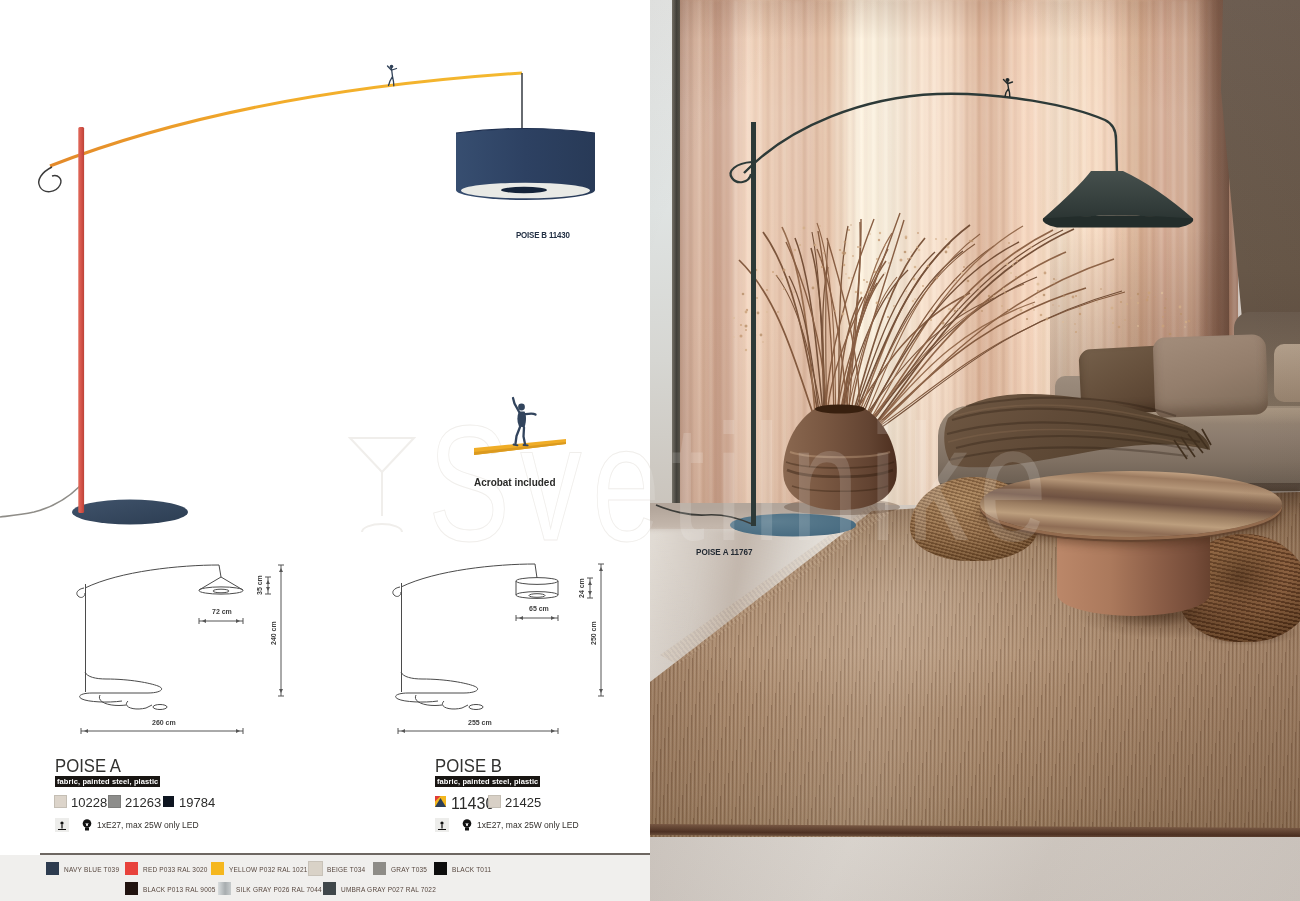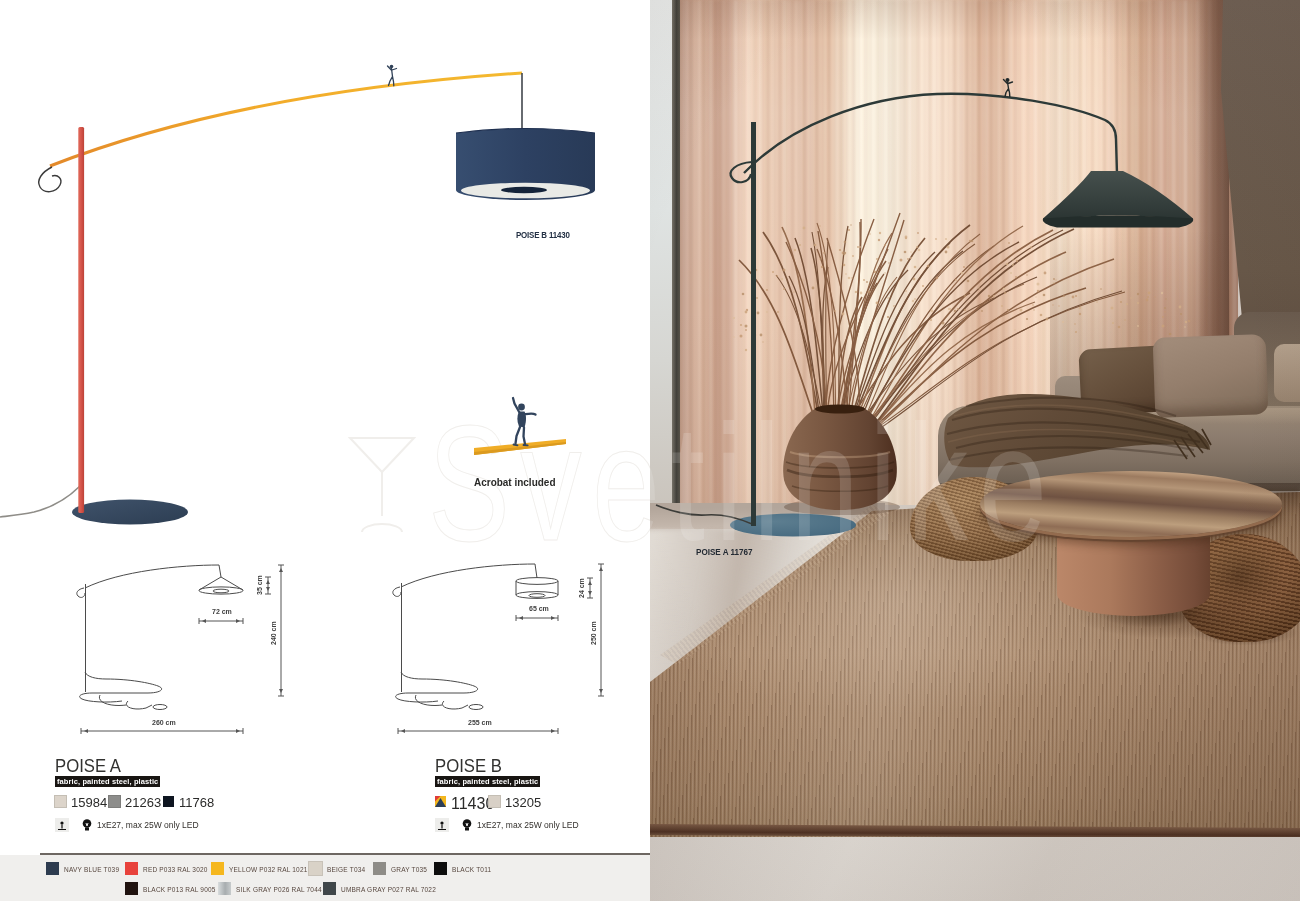--- a/index.html
+++ b/index.html
@@ -143,25 +143,25 @@
     <text x="584" y="43" transform="rotate(-90 584,43)">24 cm</text>
     <text x="276" y="90" transform="rotate(-90 276,90)">240 cm</text>
     <text x="596" y="90" transform="rotate(-90 596,90)">250 cm</text>
   </g>
 </svg>
 
 <div class="abs" style="left:55px;top:755px;font-size:19px;color:#323230;transform:scaleX(.88);transform-origin:left top;">POISE A</div>
 <div class="abs" style="left:55px;top:775.5px;width:103px;height:11px;background:#181512;color:#fff;font-size:7.5px;font-weight:bold;line-height:11px;padding-left:2px;letter-spacing:0.1px;">fabric, painted steel, plastic</div>
 <div class="abs" style="left:55px;top:795px;width:320px;height:13px;">
   <span class="abs" style="left:0;top:1px;width:11px;height:11px;background:#dcd4ca;outline:1px solid #c4beb4;"></span>
-  <span class="abs" style="left:16px;top:0;font-size:13px;color:#2b2b2a;">15984</span>
+  <span class="abs" style="left:16px;top:0;font-size:13px;color:#2b2b2a;">10228</span>
   <span class="abs" style="left:54px;top:1px;width:11px;height:11px;background:#8d8d8b;outline:1px solid #7d7d7b;"></span>
   <span class="abs" style="left:70px;top:0;font-size:13px;color:#2b2b2a;">21263</span>
   <span class="abs" style="left:108px;top:1px;width:11px;height:11px;background:#0e1520;"></span>
-  <span class="abs" style="left:124px;top:0;font-size:13px;color:#2b2b2a;">11768</span>
+  <span class="abs" style="left:124px;top:0;font-size:13px;color:#2b2b2a;">19784</span>
 </div>
 <div class="abs" style="left:55px;top:818px;width:340px;height:15px;">
   <svg class="abs" style="left:0;top:0" width="14" height="14" viewBox="0 0 14 14">
         <rect width="14" height="14" fill="#ededeb"></rect>
         <circle cx="7" cy="5" r="1.6" fill="#111"></circle>
         <path d="M7,6.5 L7,10.5 M3,11.5 L11,11.5" stroke="#111" stroke-width="1.2"></path>
       </svg>
   <svg class="abs" style="left:27px;top:1px" width="10" height="13" viewBox="0 0 10 13">
         <circle cx="5" cy="4.5" r="4.3" fill="#111"></circle>
         <rect x="3" y="8.5" width="4" height="3" fill="#111"></rect>
@@ -173,21 +173,21 @@
 <div class="abs" style="left:435px;top:755px;font-size:19px;color:#323230;transform:scaleX(.88);transform-origin:left top;">POISE B</div>
 <div class="abs" style="left:435px;top:775.5px;width:103px;height:11px;background:#181512;color:#fff;font-size:7.5px;font-weight:bold;line-height:11px;padding-left:2px;letter-spacing:0.1px;">fabric, painted steel, plastic</div>
 <div class="abs" style="left:435px;top:795px;width:215px;height:13px;">
   <svg class="abs" style="left:0;top:1px" width="11" height="11" viewBox="0 0 11 11">
         <rect width="11" height="11" fill="#f2b61e"></rect>
         <polygon points="0,0 5.5,0 0,5.5" fill="#e03c38"></polygon>
         <polygon points="0,11 11,11 5.5,2" fill="#2c3e57"></polygon>
       </svg>
   <span class="abs" style="left:16px;top:0;font-size:16px;color:#2b2b2a;">11430</span>
   <span class="abs" style="left:54px;top:1px;width:11px;height:11px;background:#d8d0c6;outline:1px solid #c4beb4;"></span>
-  <span class="abs" style="left:70px;top:0;font-size:13px;color:#2b2b2a;">13205</span>
+  <span class="abs" style="left:70px;top:0;font-size:13px;color:#2b2b2a;">21425</span>
 </div>
 <div class="abs" style="left:435px;top:818px;width:215px;height:15px;">
   <svg class="abs" style="left:0;top:0" width="14" height="14" viewBox="0 0 14 14">
         <rect width="14" height="14" fill="#ededeb"></rect>
         <circle cx="7" cy="5" r="1.6" fill="#111"></circle>
         <path d="M7,6.5 L7,10.5 M3,11.5 L11,11.5" stroke="#111" stroke-width="1.2"></path>
       </svg>
   <svg class="abs" style="left:27px;top:1px" width="10" height="13" viewBox="0 0 10 13">
         <circle cx="5" cy="4.5" r="4.3" fill="#111"></circle>
         <rect x="3" y="8.5" width="4" height="3" fill="#111"></rect>

